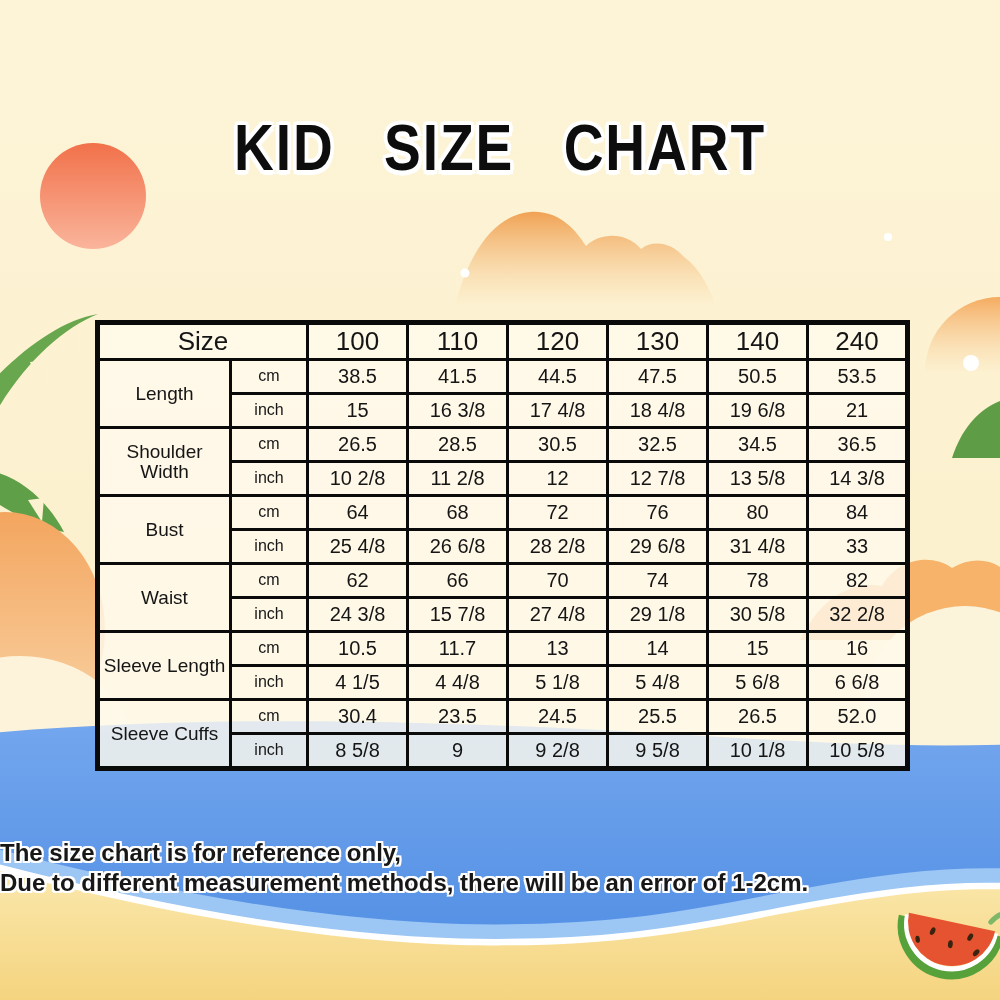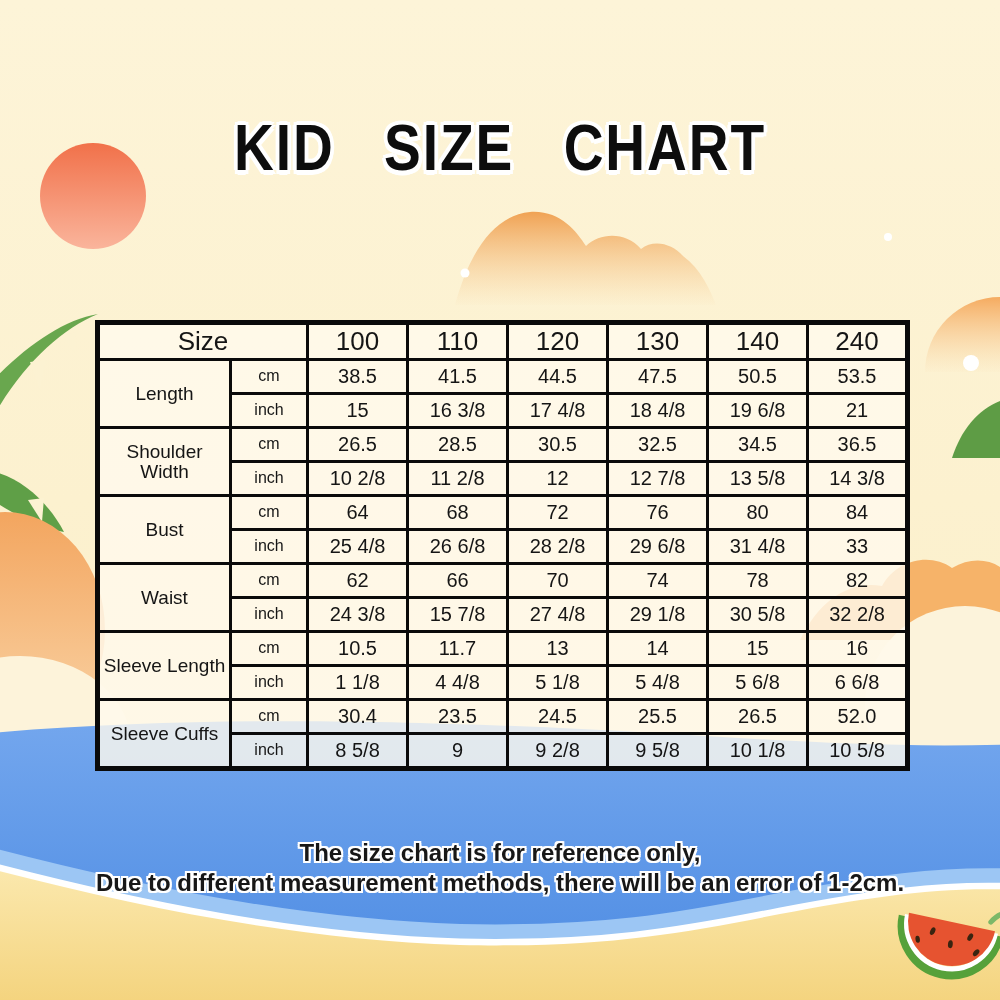--- a/index.html
+++ b/index.html
@@ -22,21 +22,21 @@
   }
   .size-table th,.size-table td{
     border:3px solid #0a0a0a;text-align:center;vertical-align:middle;
     background:rgba(255,250,238,0.8);color:#151515;
     font-size:20px;height:31px;padding:0;line-height:1.05;
   }
   .size-table th{font-weight:normal;font-size:26px;height:33px;}
   .size-table td.label-cell{font-size:19px;}
   .size-table td.unit-cell{font-size:16px;}
   .footer-note{
-    position:absolute;top:838px;left:0;width:1000px;text-align:center;
+    position:absolute;top:838px;left:0;width:1000px;
     font-size:24px;font-weight:bold;color:#171717;line-height:30px;
     text-shadow:2px 0 0 #fff,-2px 0 0 #fff,0 2px 0 #fff,0 -2px 0 #fff,
                 2px 2px 0 #fff,-2px 2px 0 #fff,2px -2px 0 #fff,-2px -2px 0 #fff;
   }
 </style>
 </head>
 <body>
 
 <svg class="scene" viewBox="0 0 1000 1000" xmlns="http://www.w3.org/2000/svg" aria-hidden="true">
   <defs>
@@ -220,21 +220,21 @@
         <td class="unit-cell">cm</td>
         <td>10.5</td>
         <td>11.7</td>
         <td>13</td>
         <td>14</td>
         <td>15</td>
         <td>16</td>
       </tr>
       <tr>
         <td class="unit-cell">inch</td>
-        <td>1 1/8</td>
+        <td>4 1/5</td>
         <td>4 4/8</td>
         <td>5 1/8</td>
         <td>5 4/8</td>
         <td>5 6/8</td>
         <td>6 6/8</td>
       </tr>
       <tr>
         <td rowspan="2" class="label-cell">Sleeve Cuffs</td>
         <td class="unit-cell">cm</td>
         <td>30.4</td>

